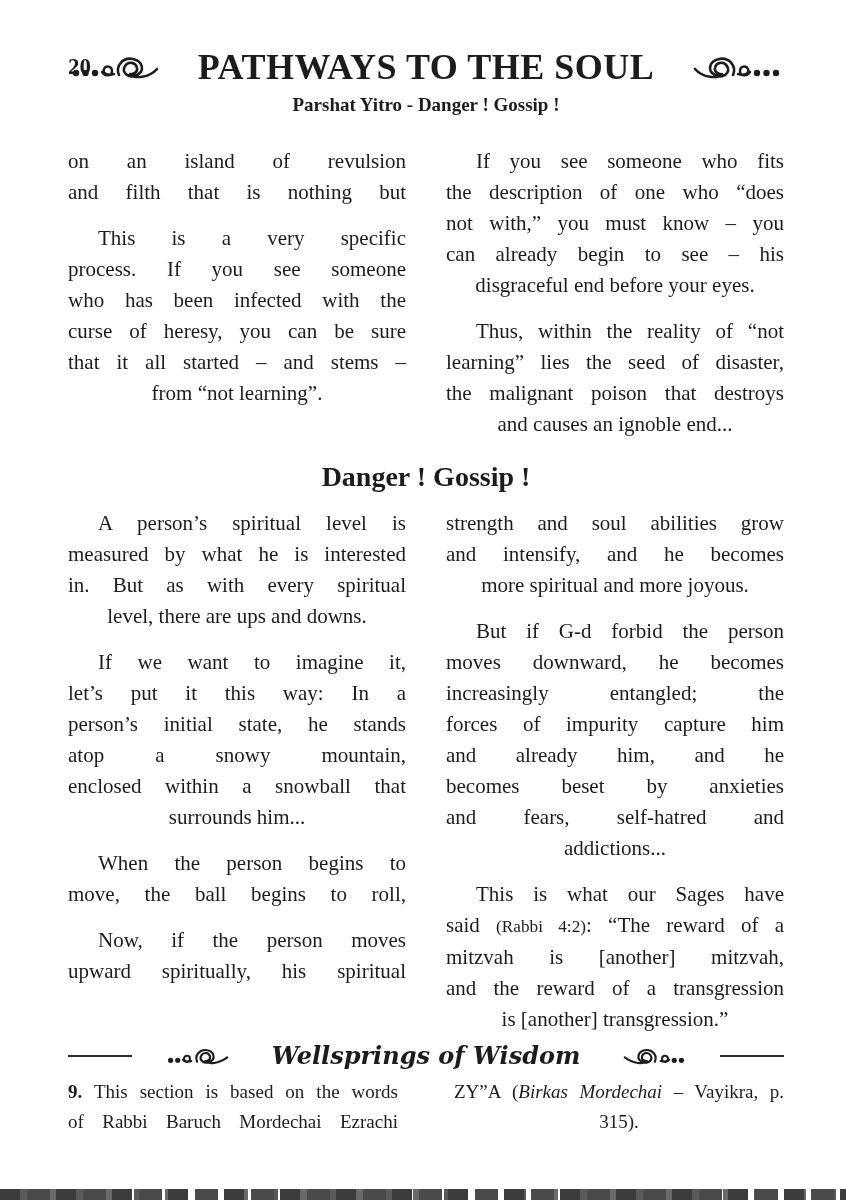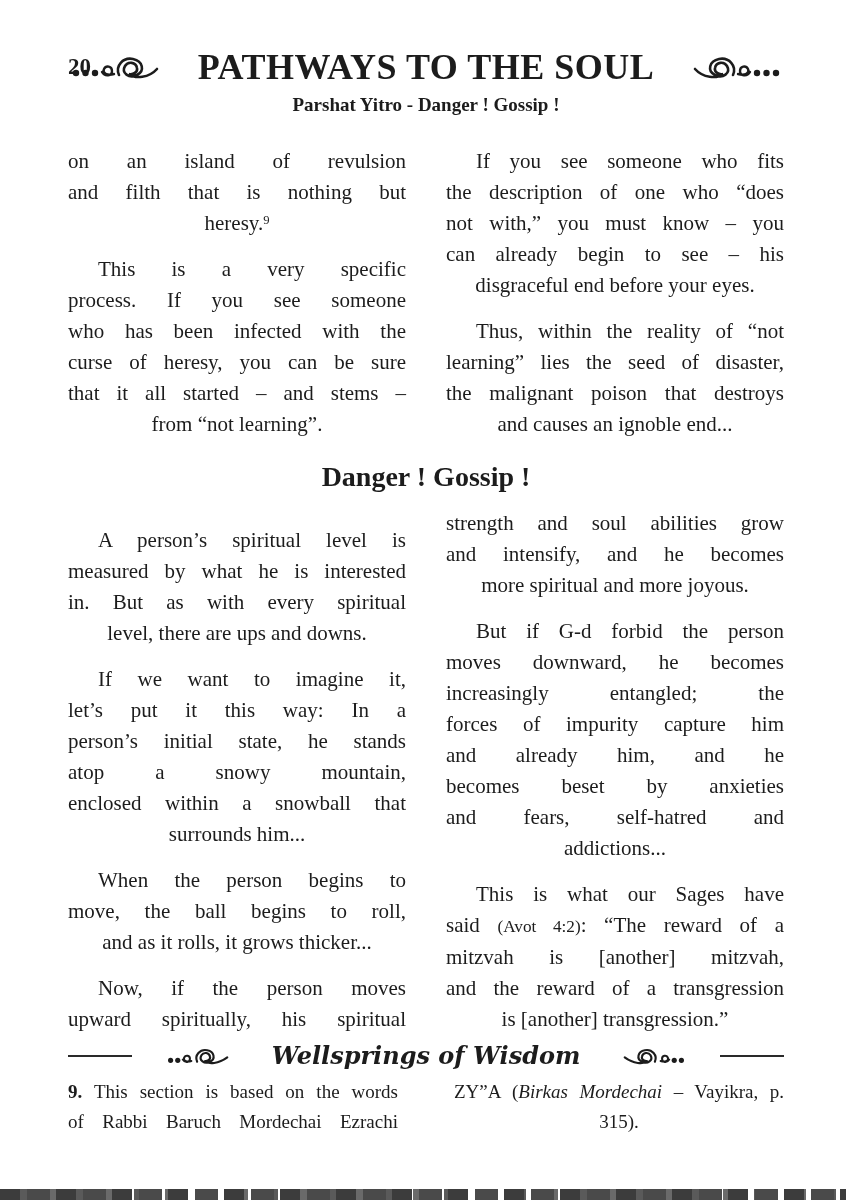--- a/index.html
+++ b/index.html
@@ -12,21 +12,21 @@
   
   .header-row{position:relative;margin-top:46px;height:42px;
     display:flex;align-items:center;justify-content:center;}
   .page-num{position:absolute;left:68px;top:6px;font-weight:bold;font-size:23px;line-height:30px;}
   .title{font-weight:bold;font-size:36px;letter-spacing:.5px;white-space:nowrap;line-height:42px;}
   .fl{display:block;}
   .fl-wrap{margin:0 8px;display:flex;align-items:center;}
   .fl-right svg{transform:scaleX(-1);}
   .subtitle{text-align:center;font-weight:bold;font-size:19px;line-height:22px;margin-top:6px;}
   
-  .cols{display:flex;gap:40px;margin-top:30px;align-items:flex-end;}
+  .cols{display:flex;gap:40px;margin-top:30px;}
   .col{flex:1;min-width:0;}
   .tline{font-size:21px;line-height:31px;}
   .just{text-align:justify;text-align-last:justify;}
   .cent{text-align:center;text-align-last:center;}
   .para + .para{margin-top:15px;}
   .para.indent .tline:first-child{text-indent:30px;}
   .sup{font-size:.6em;vertical-align:.45em;line-height:0;}
   .small{font-size:.82em;}
   .bold{font-weight:bold;}
   .italic{font-style:italic;}
@@ -80,21 +80,20 @@
       </svg>
     </span>
   </div>
   <div class="subtitle margins">Parshat Yitro - Danger ! Gossip !</div>
 
   <div class="cols margins">
     <div class="col">
         <div class="para">
           <div class="tline just">on an island of revulsion</div>
           <div class="tline just">and filth that is nothing but</div>
-          <div class="tline cent"><span>heresy.</span><span class="sup">9</span></div>
         </div>
         <div class="para indent">
           <div class="tline just">This is a very specific</div>
           <div class="tline just">process. If you see someone</div>
           <div class="tline just">who has been infected with the</div>
           <div class="tline just">curse of heresy, you can be sure</div>
           <div class="tline just">that it all started – and stems –</div>
           <div class="tline cent">from “not learning”.</div>
         </div>
       </div>
@@ -129,21 +128,20 @@
           <div class="tline just">If we want to imagine it,</div>
           <div class="tline just">let’s put it this way: In a</div>
           <div class="tline just">person’s initial state, he stands</div>
           <div class="tline just">atop a snowy mountain,</div>
           <div class="tline just">enclosed within a snowball that</div>
           <div class="tline cent">surrounds him...</div>
         </div>
         <div class="para indent">
           <div class="tline just">When the person begins to</div>
           <div class="tline just">move, the ball begins to roll,</div>
-          <div class="tline cent">and as it rolls, it grows thicker...</div>
         </div>
         <div class="para indent">
           <div class="tline just">Now, if the person moves</div>
           <div class="tline just">upward spiritually, his spiritual</div>
         </div>
       </div>
     <div class="col">
         <div class="para">
           <div class="tline just">strength and soul abilities grow</div>
           <div class="tline just">and intensify, and he becomes</div>
@@ -154,21 +152,21 @@
           <div class="tline just">moves downward, he becomes</div>
           <div class="tline just">increasingly entangled; the</div>
           <div class="tline just">forces of impurity capture him</div>
           <div class="tline just">and already him, and he</div>
           <div class="tline just">becomes beset by anxieties</div>
           <div class="tline just">and fears, self-hatred and</div>
           <div class="tline cent">addictions...</div>
         </div>
         <div class="para indent">
           <div class="tline just">This is what our Sages have</div>
-          <div class="tline just"><span>said </span><span class="small">(Avot 4:2)</span><span>: “The reward of a</span></div>
+          <div class="tline just"><span>said </span><span class="small">(Rabbi 4:2)</span><span>: “The reward of a</span></div>
           <div class="tline just">mitzvah is [another] mitzvah,</div>
           <div class="tline just">and the reward of a transgression</div>
           <div class="tline cent">is [another] transgression.”</div>
         </div>
       </div>
   </div>
 
   <div class="divider margins">
     <div class="divline"></div>
     <span class="fl-wrap div-fl">

